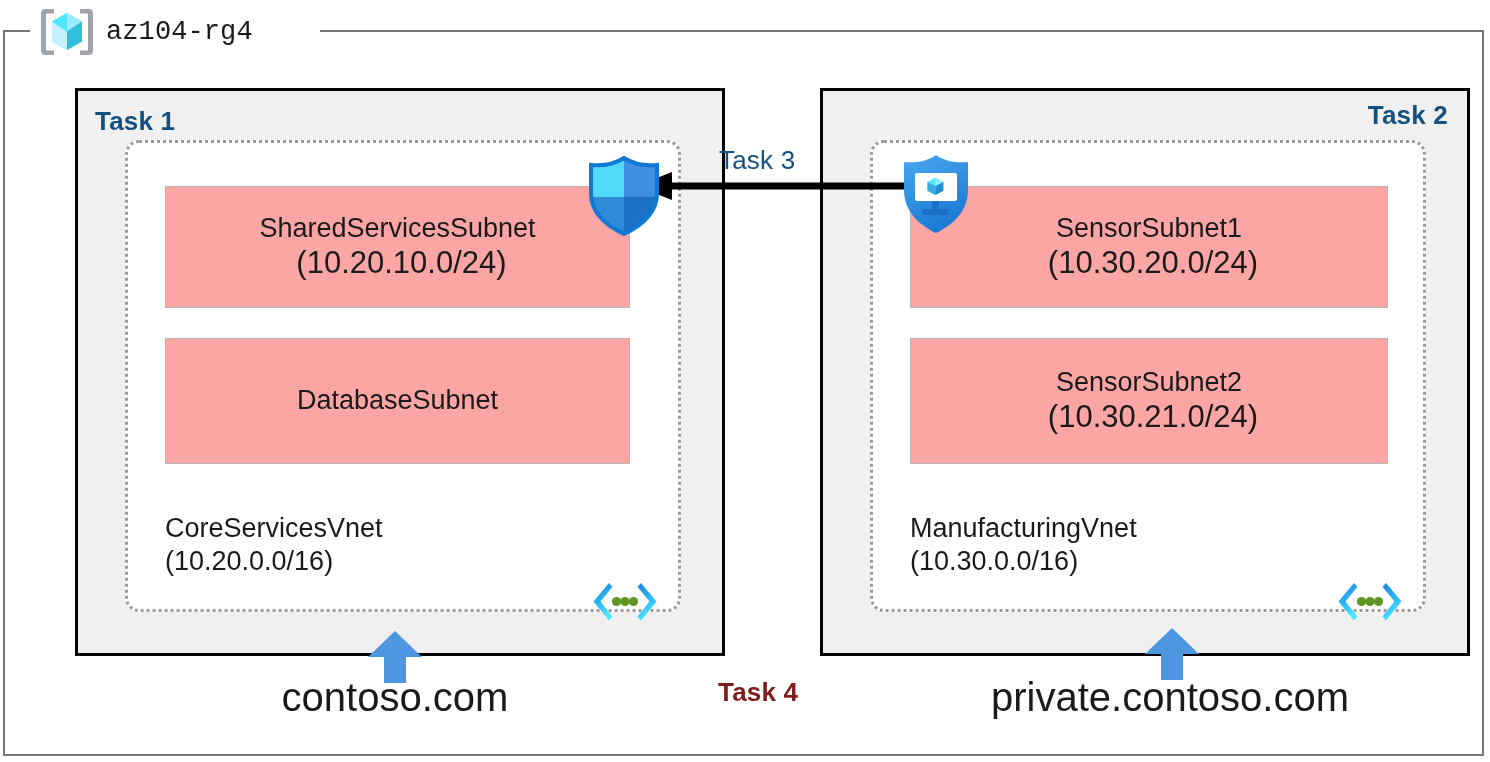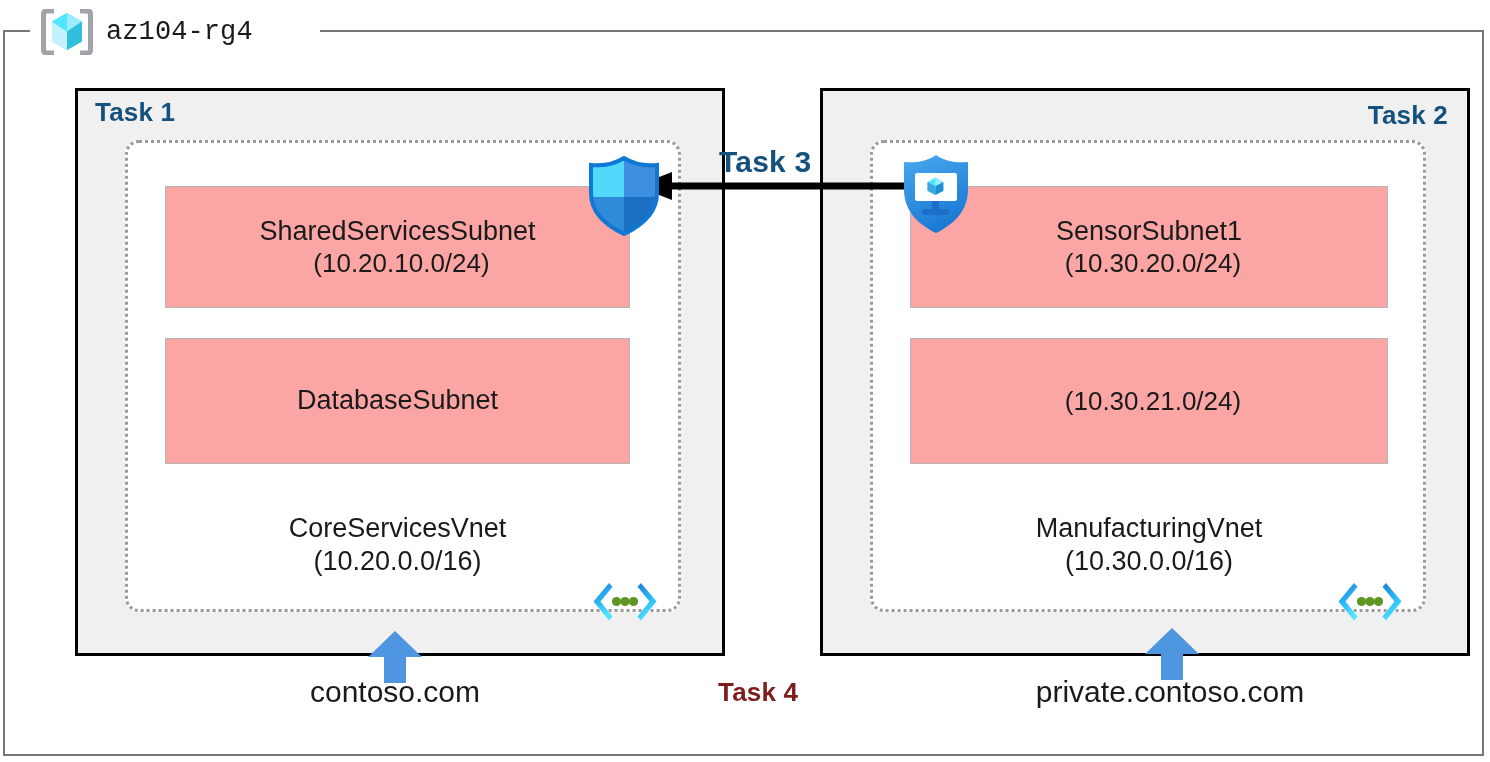--- a/index.html
+++ b/index.html
@@ -58,60 +58,60 @@
     position:absolute;border:1.5px solid #b5b5b5;background:#fca5a5;
     box-sizing:border-box;display:flex;flex-direction:column;
     align-items:center;justify-content:center;
   }
   #subnet-shared{left:165px;top:186px;width:465px;height:122px;}
   #subnet-db{left:165px;top:338px;width:465px;height:126px;gap:11px;}
   #subnet-s1{left:910px;top:186px;width:478px;height:122px;}
   #subnet-s2{left:910px;top:338px;width:478px;height:126px;}
 
   .subnet-name{font-size:27px;color:#1a1a1a;line-height:1.18;white-space:nowrap;}
-  .subnet-cidr{font-size:26px;color:#1a1a1a;line-height:1.18;white-space:nowrap;margin-left:8px;}
+  .subnet-cidr{font-size:31px;color:#1a1a1a;line-height:1.18;white-space:nowrap;margin-left:8px;}
 
   
   .vnet-label{
-    position:absolute;text-align:center;
+    position:absolute;
     font-size:27px;color:#1a1a1a;line-height:1.22;white-space:nowrap;
   }
   #vnet-label-left{left:165px;top:512px;width:465px;}
   #vnet-label-right{left:910px;top:512px;width:478px;}
 
   
   .vnet-glyph{position:absolute;width:66px;height:44px;}
   #vnet-glyph-left{left:592px;top:580px;}
   #vnet-glyph-right{left:1337px;top:580px;}
 
   
   #firewall-icon{position:absolute;left:583px;top:155px;width:82px;height:82px;}
   
   #bastion-icon{position:absolute;left:898px;top:152px;width:76px;height:84px;}
 
   
   #task3-arrow{position:absolute;left:636px;top:170px;width:278px;height:32px;}
   #task3-label{
-    position:absolute;left:719px;top:145px;font-size:30px;font-weight:bold;
+    position:absolute;left:719px;top:145px;font-size:26px;font-weight:normal;
     color:#14517e;background:transparent;white-space:nowrap;letter-spacing:.2px;
   }
 
   
   #task4-label{
     position:absolute;left:718px;top:677px;font-size:26px;font-weight:bold;
     color:#7f1d1d;white-space:nowrap;letter-spacing:.2px;
   }
 
   
   .dns-arrow{position:absolute;width:54px;height:52px;}
   #dns-arrow-left{left:368px;top:631px;}
   #dns-arrow-right{left:1145px;top:628px;}
 
   .dns-label{
-    position:absolute;font-size:30px;color:#1a1a1a;white-space:nowrap;
+    position:absolute;font-size:40px;color:#1a1a1a;white-space:nowrap;
     text-align:center;
   }
   #dns-label-left{left:190px;top:675px;width:410px;}
   #dns-label-right{left:930px;top:675px;width:480px;}
 </style>
 </head>
 <body>
 
 <div id="rg-frame"></div>
 <div id="rg-title-gap"></div>
@@ -130,21 +130,21 @@
         <path d="M29 25.5 L44 15.5 L44 35.5 L29 44 Z" fill="#32bedd"></path>
         <path d="M14 15.5 L29 25.5 L29 44 L14 35.5 Z" fill="#c3f1ff"></path>
         <path d="M14 15.5 L29 7 L29 25.5 Z" fill="#50e6ff"></path>
       </g>
     </svg>
   </span>
   <span id="rg-title-text">az104-rg4</span>
 </div>
 
 <div class="task-panel" id="panel-left"></div>
-<div class="task-label left" style="left:95px;top:97px;text-align:right;">Task 1</div>
+<div class="task-label left" style="left:95px;top:106px;text-align:right;">Task 1</div>
 
 <div class="vnet-box" id="vnet-left"></div>
 
 <div class="subnet-box" id="subnet-shared">
   <div class="subnet-name">SharedServicesSubnet</div>
   <div class="subnet-cidr">(10.20.10.0/24)</div>
 </div>
 
 <div class="subnet-box" id="subnet-db">
   <div class="subnet-name">DatabaseSubnet</div>
@@ -176,20 +176,21 @@
 <div class="task-label right" style="right:42px;top:100px;">Task 2</div>
 
 <div class="vnet-box" id="vnet-right"></div>
 
 <div class="subnet-box" id="subnet-s1">
   <div class="subnet-name">SensorSubnet1</div>
   <div class="subnet-cidr">(10.30.20.0/24)</div>
 </div>
 
 <div class="subnet-box" id="subnet-s2">
+  <div class="subnet-name">SensorSubnet2</div>
   <div class="subnet-cidr">(10.30.21.0/24)</div>
 </div>
 
 <div class="vnet-label" id="vnet-label-right">
   <div>ManufacturingVnet</div>
   <div>(10.30.0.0/16)</div>
 </div>
 
 <span class="vnet-glyph" id="vnet-glyph-right">
   <svg width="66" height="44" viewBox="0 0 66 44">

